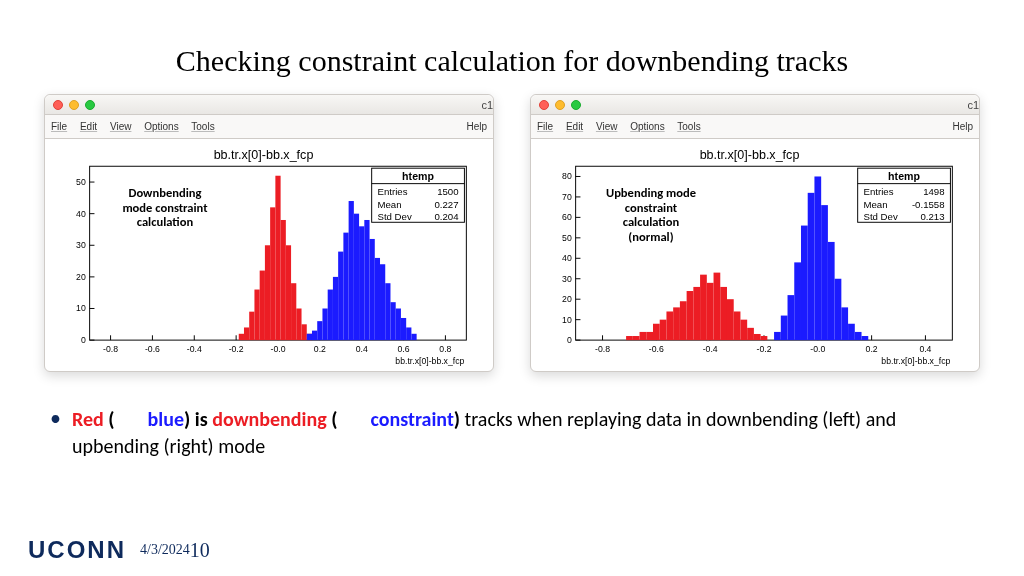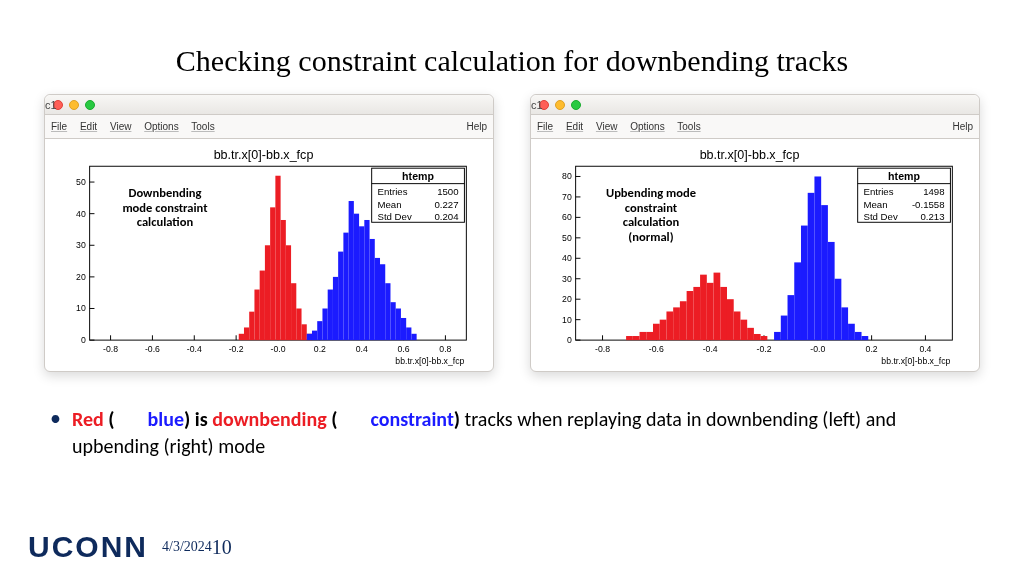--- a/index.html
+++ b/index.html
@@ -48,21 +48,21 @@
     border-radius: 6px 6px 0 0;
     display: flex; align-items: center;
     padding: 0 8px;
     position: relative;
   }
   .traffic { display: flex; gap: 6px; }
   .traffic span { width: 10px; height: 10px; border-radius: 50%; display:block; }
   .tred { background:#ff5f57; border:1px solid #e14138;}
   .tyel { background:#febc2e; border:1px solid #dfa023;}
   .tgrn { background:#28c941; border:1px solid #18ac2e;}
-  .wintitle { position:absolute; left:0; right:0; text-align:left; font-size:11px; color:#444; }
+  .wintitle { position:absolute; left:0; right:0; text-align:right; font-size:11px; color:#444; }
   .macmenu {
     height: 24px;
     border-bottom: 1px solid var(--win-border);
     display:flex; align-items:center; justify-content:space-between;
     padding:0 6px;
     font-size: 10px; color:#333;
     background:#f9f8f7;
   }
   .macmenu .menus span { margin-right: 10px; text-decoration: underline; text-decoration-color:#bbb; }
   .chartbox { padding: 6px 17px 4px 6px; }
@@ -82,21 +82,21 @@
   .c-blue { color: var(--blue); font-weight: 700; margin-left: 33px;}
   .c-bold { font-weight: 600; }
   
   .footer {
     position:absolute; left:0; bottom:0; width:100%;
     display:flex; align-items:center;
     padding: 10px 36px 12px 28px;
   }
   .logo {
     font-family: Impact, "Arial Black", sans-serif;
-    font-size: 30px; letter-spacing: 2px;
+    font-size: 24px; letter-spacing: 2px;
     color: var(--navy); font-weight: 700;
   }
   .footer .date   { margin-left: 14px; color: var(--navy); font-size:14px; font-family:"Times New Roman",serif;}
   .footer .center { flex:1; text-align:center; color: var(--navy); font-size:20px; font-family:"Times New Roman",serif;}
   .footer .num    { color: var(--navy); font-size:20px; font-family:"Times New Roman",serif;}
   
   .axis-line { stroke: var(--axis); stroke-width:1; }
   .tick      { stroke: var(--axis); stroke-width:1; }
   .ticklbl   { font: 9px Arial, sans-serif; fill:#000; }
   .plot-title{ font: 13px Arial, sans-serif; text-anchor: middle; }

